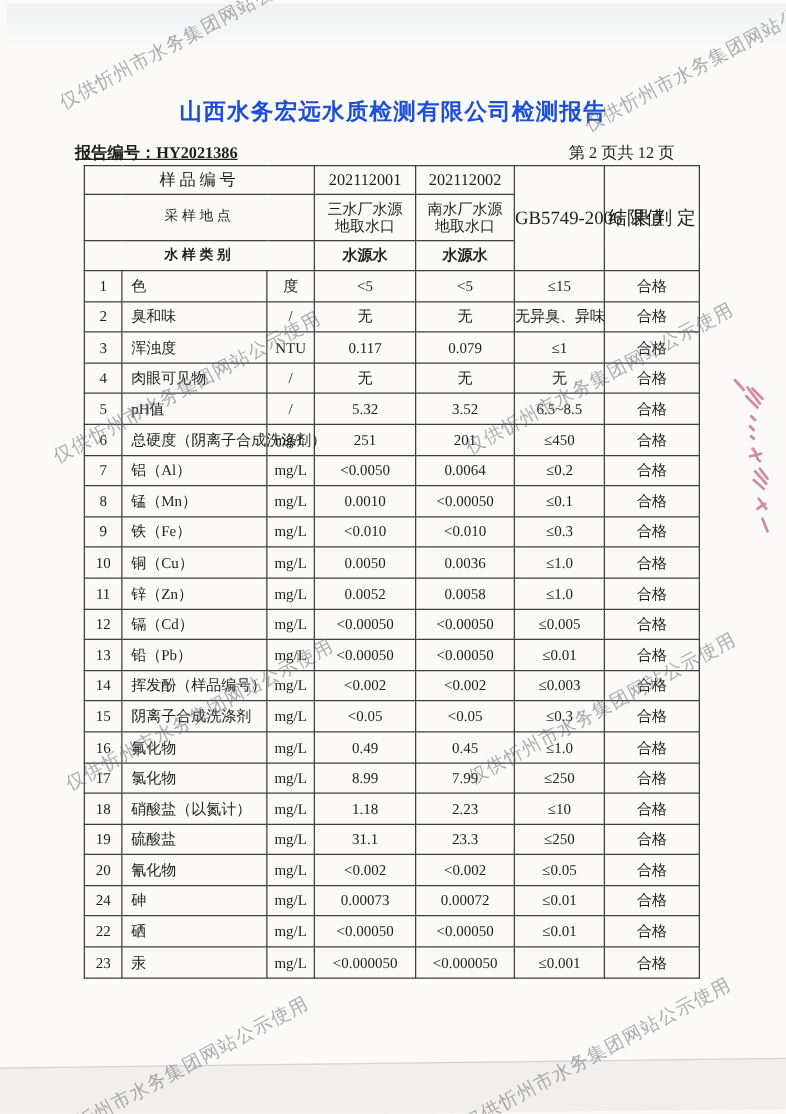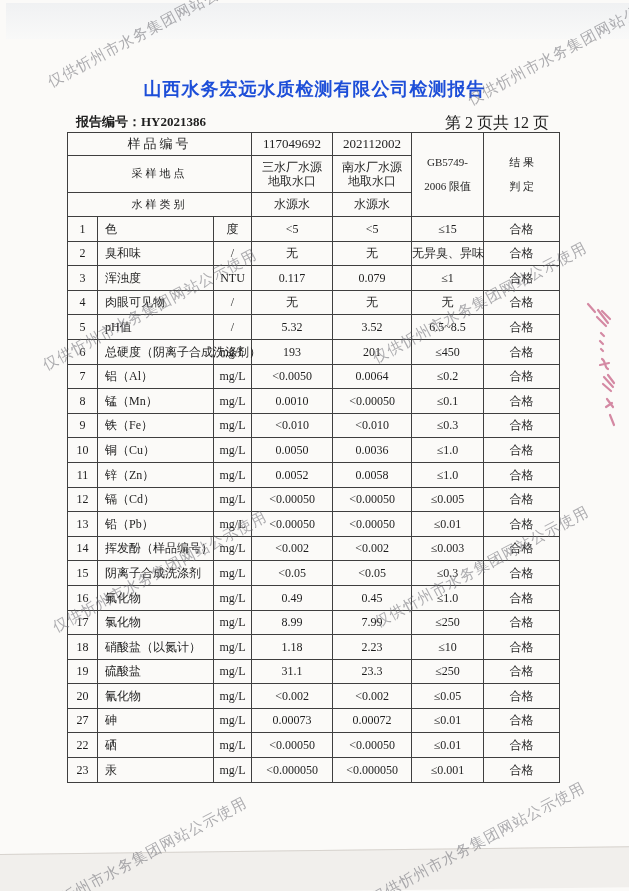--- a/index.html
+++ b/index.html
@@ -12,34 +12,34 @@
   
   .scan-top{position:absolute;left:6px;top:3px;width:623px;height:36px;
     background:linear-gradient(#e7eaee,#f7f8f9);opacity:.55;}
   .scan-bottom{position:absolute;left:-4px;top:854px;width:640px;height:40px;
     background:#f1efec;border-top:1px solid #d7d3ce;
     transform:rotate(-0.7deg);transform-origin:left top;}
   
   .title{position:absolute;left:0;top:77px;width:629px;text-align:center;
     font-family:"Liberation Sans","DejaVu Sans",sans-serif;
     font-weight:700;font-size:18px;letter-spacing:1px;color:#1d4ed8;}
-  .report-no{position:absolute;left:76px;top:113px;font-size:13px;font-weight:700;}
-  .page-indicator{position:absolute;left:445px;top:113px;font-size:16px;}
+  .report-no{position:absolute;left:60px;top:113px;font-size:13px;font-weight:700;text-decoration:underline;}
+  .page-indicator{position:absolute;left:455px;top:113px;font-size:13px;}
   
   table.report{position:absolute;left:67px;top:132px;width:492px;
     border-collapse:collapse;table-layout:fixed;font-size:12px;}
   .report th,.report td{border:1px solid #3f3f3f;font-weight:normal;
     text-align:center;padding:0;line-height:1.2;white-space:nowrap;overflow:visible;}
   .report thead tr.h1 th{height:22px;font-size:13px;}
   .report thead tr.h2 th{height:36px;}
-  .report thead tr.h3 th{height:23px;}
+  .report thead tr.h3 th{height:23px;font-weight:bold;}
   .hdr-label{letter-spacing:3px;font-size:11px;}
   .two-line{line-height:15px;font-size:12px;}
-  .vstack{display:flex;flex-direction:column;justify-content:space-evenly;
-    height:58px;align-items:center;font-size:11px;}
+  .vstack{display:flex;flex-direction:row;justify-content:space-evenly;
+    height:58px;align-items:center;font-size:15px;}
   .report tbody td{height:23.6px;}
   .report td.c-name{text-align:left;padding-left:7px;}
   
   .wm{position:absolute;white-space:nowrap;
     font-family:"Liberation Sans","DejaVu Sans",sans-serif;
     font-size:15px;letter-spacing:1px;color:rgba(107,107,114,0.55);
     transform:translate(-50%,-50%) rotate(-28deg);pointer-events:none;z-index:5;}
   .wm-a{left:155px;top:27px;} .wm-b{left:575px;top:45px;}
   .wm-c{left:150px;top:310px;} .wm-d{left:480px;top:303px;}
   .wm-e{left:160px;top:572px;} .wm-f{left:482px;top:567px;}
@@ -62,21 +62,21 @@
       <col style="width:116px">
       <col style="width:38px">
     <col style="width:81px">
       <col style="width:79px">
       <col style="width:72px">
       <col style="width:76px">
   </colgroup>
   <thead>
     <tr class="h1">
       <th colspan="3" class="hdr-label">样品编号</th>
-      <th>117049692</th>
+      <th>202112001</th>
       <th>202112002</th>
       <th rowspan="3">
         <div class="vstack">
           <span>GB5749-</span>
           <span>2006 限值</span>
         </div>
       </th>
       <th rowspan="3">
         <div class="vstack">
           <span>结 果</span>
@@ -149,21 +149,21 @@
     <td>5.32</td>
     <td>3.52</td>
     <td>6.5~8.5</td>
     <td>合格</td>
   </tr>
 
   <tr>
     <td>6</td>
     <td class="c-name">总硬度（阴离子合成洗涤剂）</td>
     <td>mg/L</td>
-    <td>193</td>
+    <td>251</td>
     <td>201</td>
     <td>≤450</td>
     <td>合格</td>
   </tr>
 
   <tr>
     <td>7</td>
     <td class="c-name">铝（Al）</td>
     <td>mg/L</td>
     <td>&lt;0.0050</td>
@@ -296,21 +296,21 @@
     <td>20</td>
     <td class="c-name">氰化物</td>
     <td>mg/L</td>
     <td>&lt;0.002</td>
     <td>&lt;0.002</td>
     <td>≤0.05</td>
     <td>合格</td>
   </tr>
 
   <tr>
-    <td>27</td>
+    <td>24</td>
     <td class="c-name">砷</td>
     <td>mg/L</td>
     <td>0.00073</td>
     <td>0.00072</td>
     <td>≤0.01</td>
     <td>合格</td>
   </tr>
 
   <tr>
     <td>22</td>

